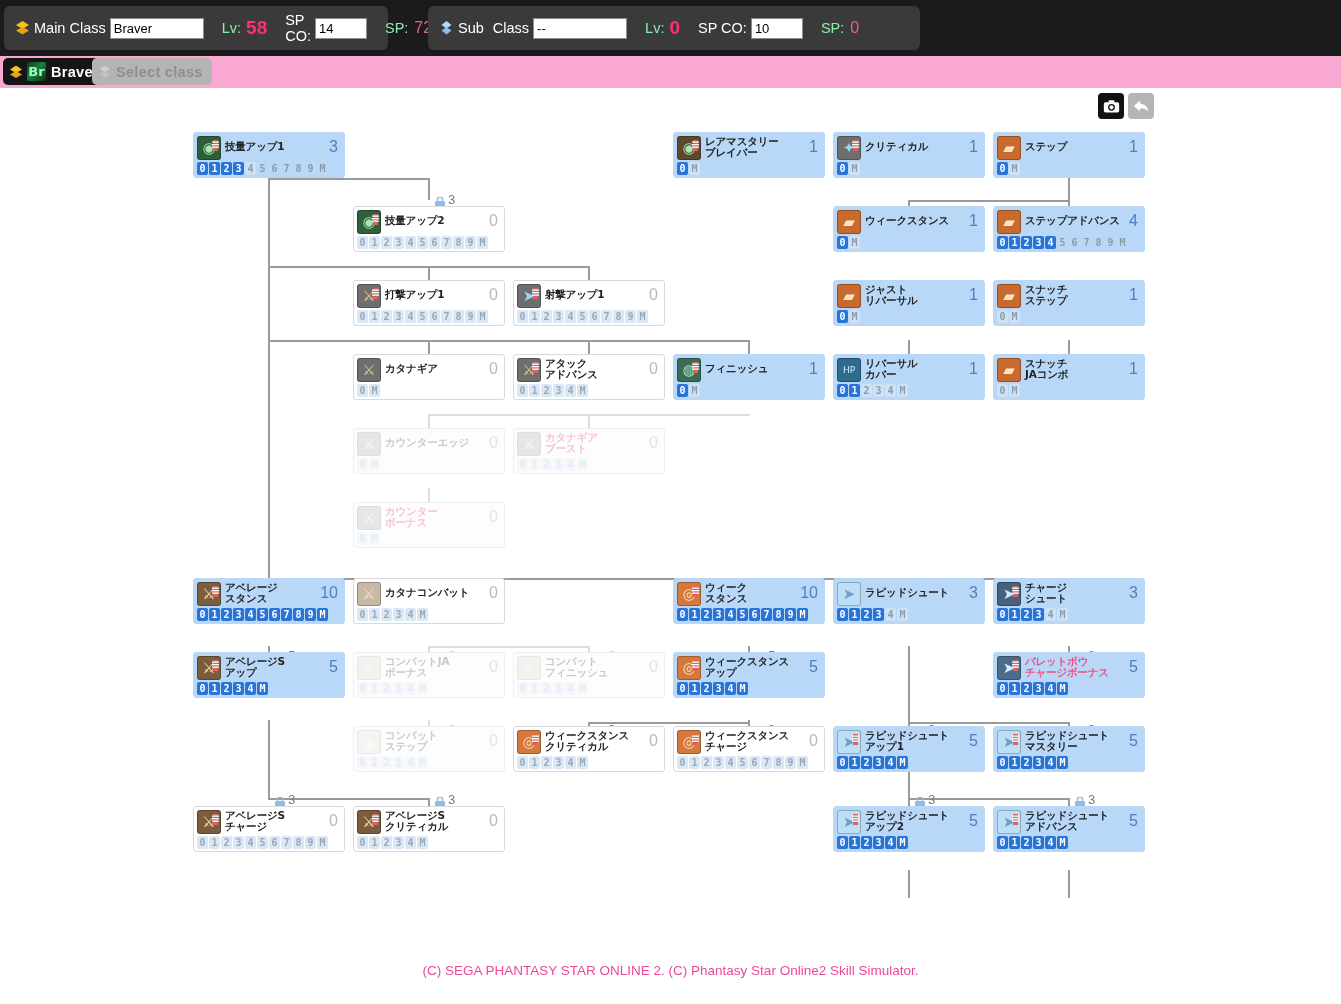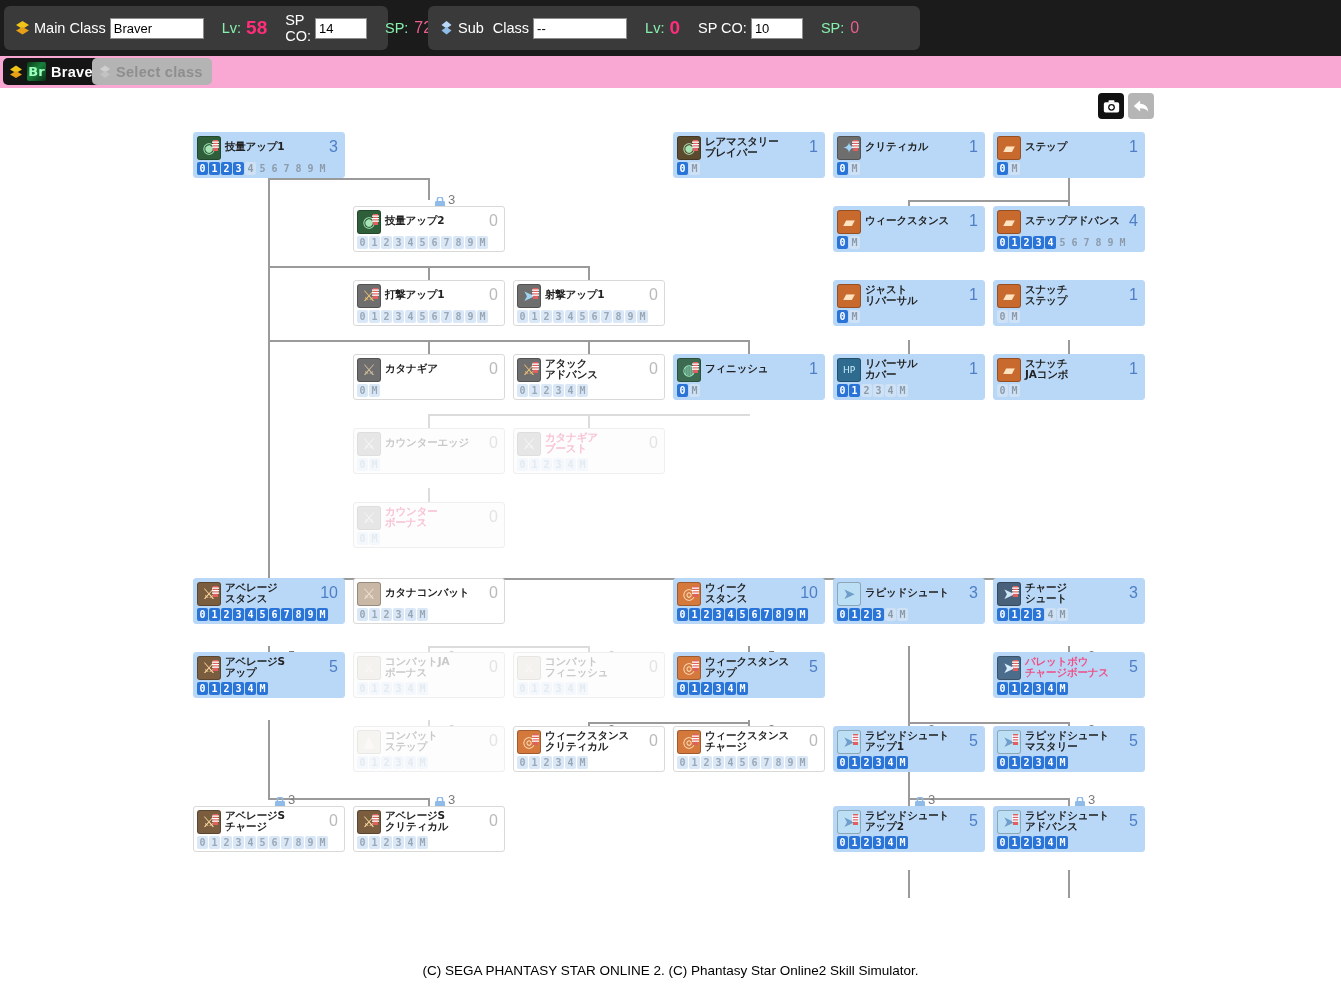--- a/index.html
+++ b/index.html
@@ -128,21 +128,21 @@
     font-size:15px;line-height:1;font-family:"DejaVu Sans",sans-serif;}
   .ic-corner{position:absolute;right:0;top:0;width:9px;height:11px;}
 
   
   #footer{
     position:absolute;left:0;top:960px;width:1341px;text-align:center;
     color:#2a2ad0;font-size:13.5px;line-height:21px;
     font-family:"Liberation Sans",sans-serif;
   }
   #footer .l2{display:block;}
-  #footer a,#footer span{color:#000000;text-decoration:none;}
+  #footer a,#footer span{color:#ec4899;text-decoration:none;}
 </style>
 </head>
 <body>
 
 <div id="topbar">
 
   <div class="classbox" id="mainclassbox">
     <span class="cls-ico">
       <svg viewBox="0 0 17 17" width="17" height="17">
         <polygon points="8.5,1 15,5 8.5,9 2,5" fill="#f0c419"></polygon>

